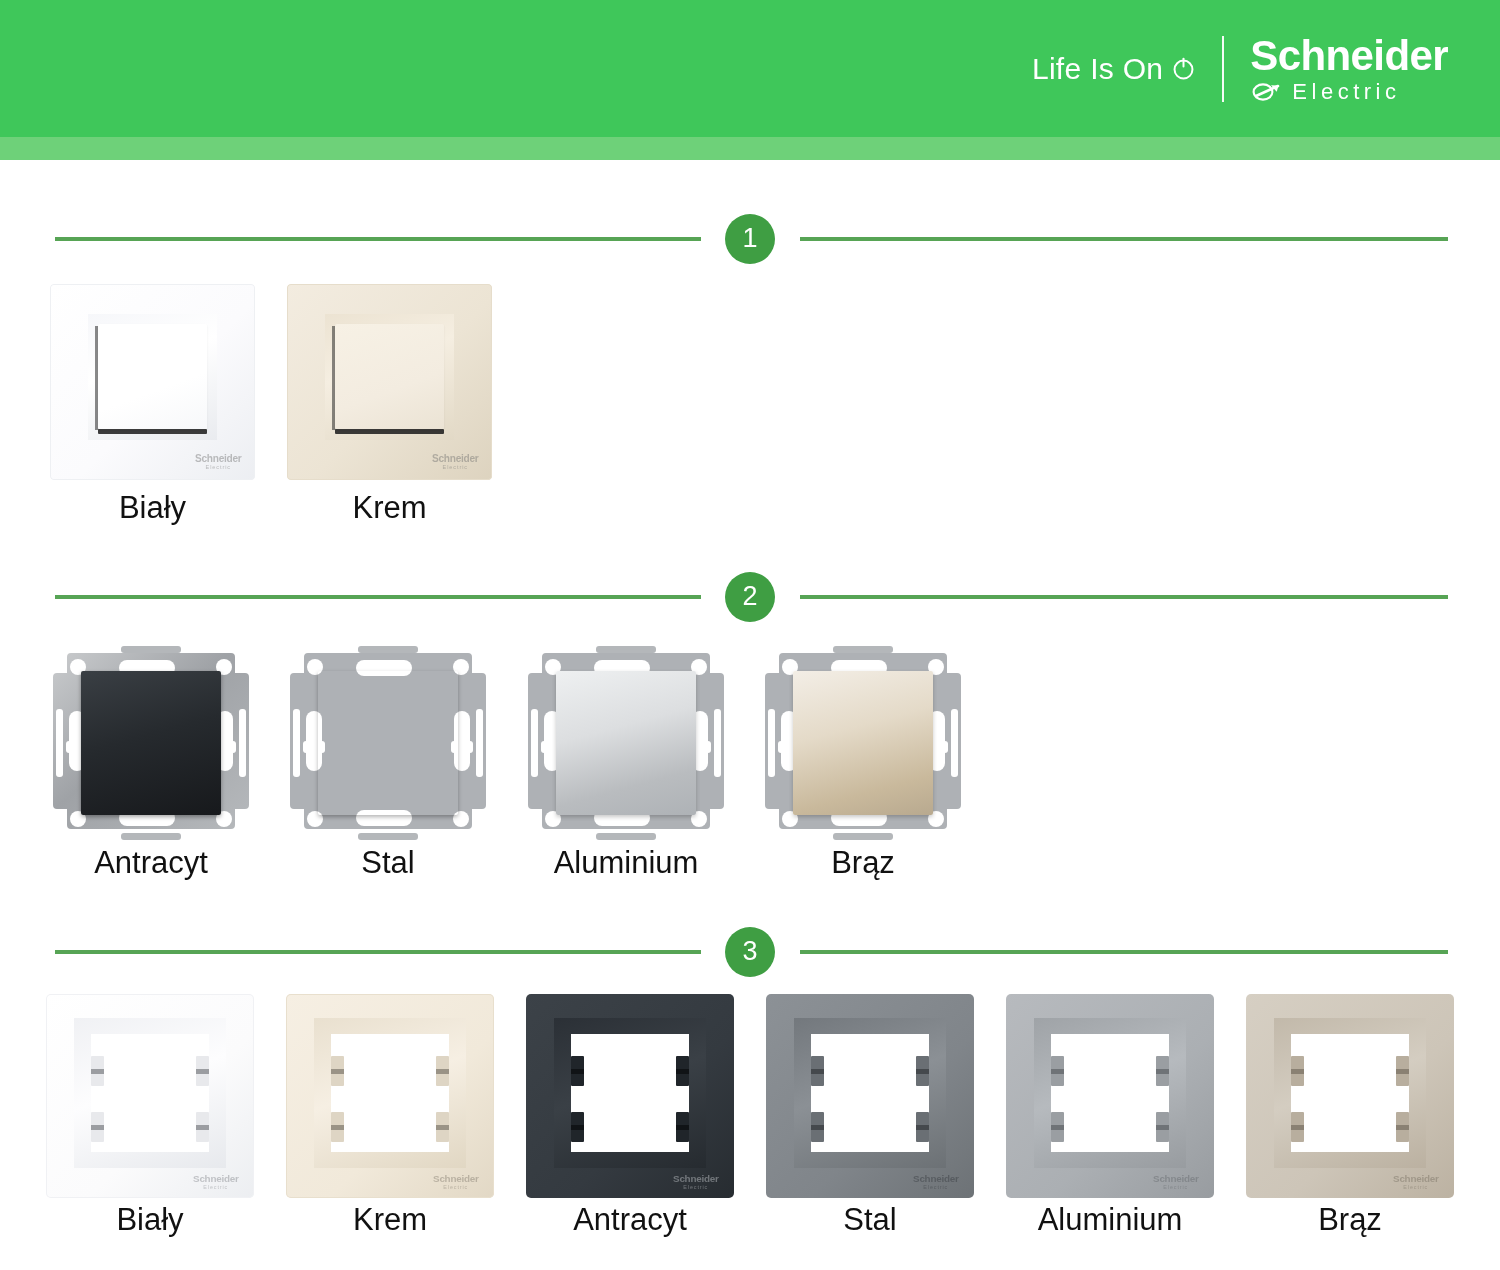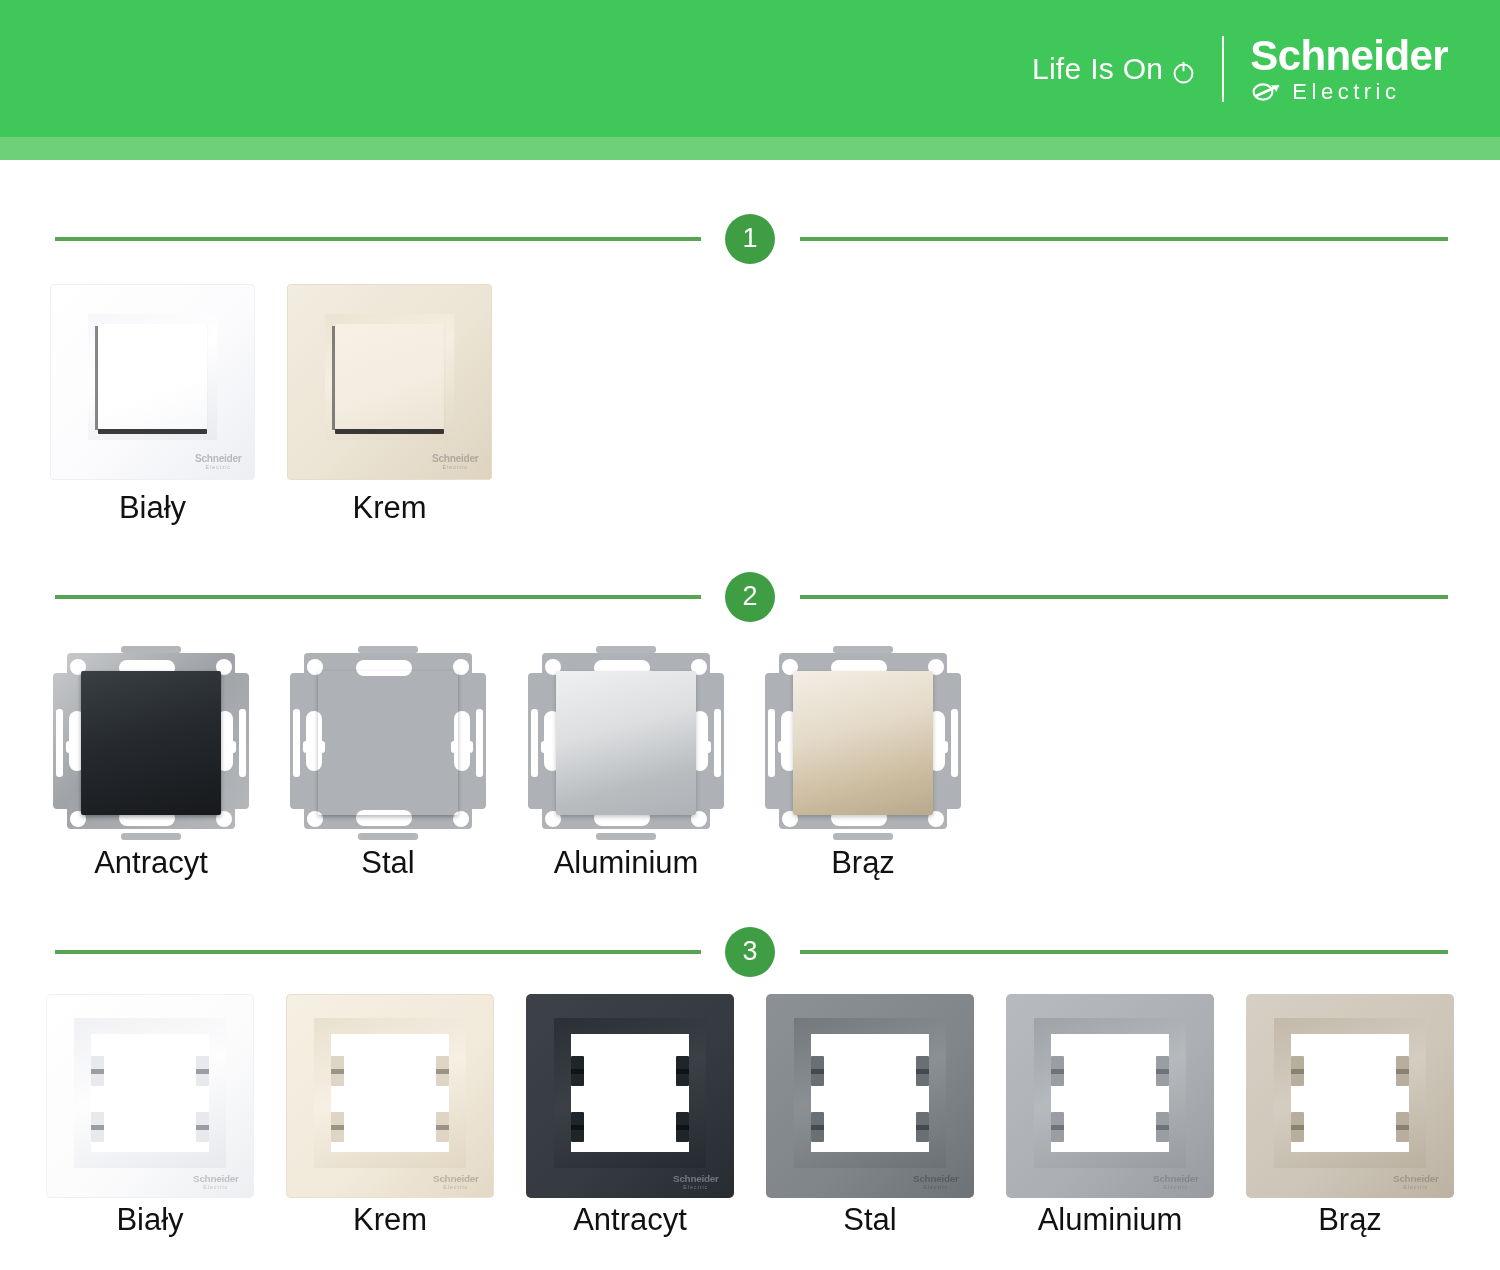--- a/index.html
+++ b/index.html
@@ -20,21 +20,21 @@
     position:absolute; left:0; top:137px; width:1500px; height:23px;
     background:#6ed179;
   }
   .brand {
     position:absolute; right:52px; top:0; height:137px;
     display:flex; align-items:center; gap:0;
   }
   .life-is-on {
     color:#ffffff; font-size:30px; font-weight:400; letter-spacing:.3px;
     white-space:nowrap; padding-right:26px;
-    display:flex; align-items:center; gap:8px;
+    display:flex; align-items:flex-start; gap:8px;
   }
   .power-icon { display:inline-block; width:25px; height:25px; position:relative; top:2px; }
   .brand-divider { width:2px; height:66px; background:#ffffff; opacity:.95; }
   .schneider {
     padding-left:26px; display:flex; flex-direction:column; align-items:flex-start;
   }
   .schneider-name {
     color:#fff; font-size:42px; font-weight:700; letter-spacing:-0.6px; line-height:1;
   }
   .schneider-sub {

